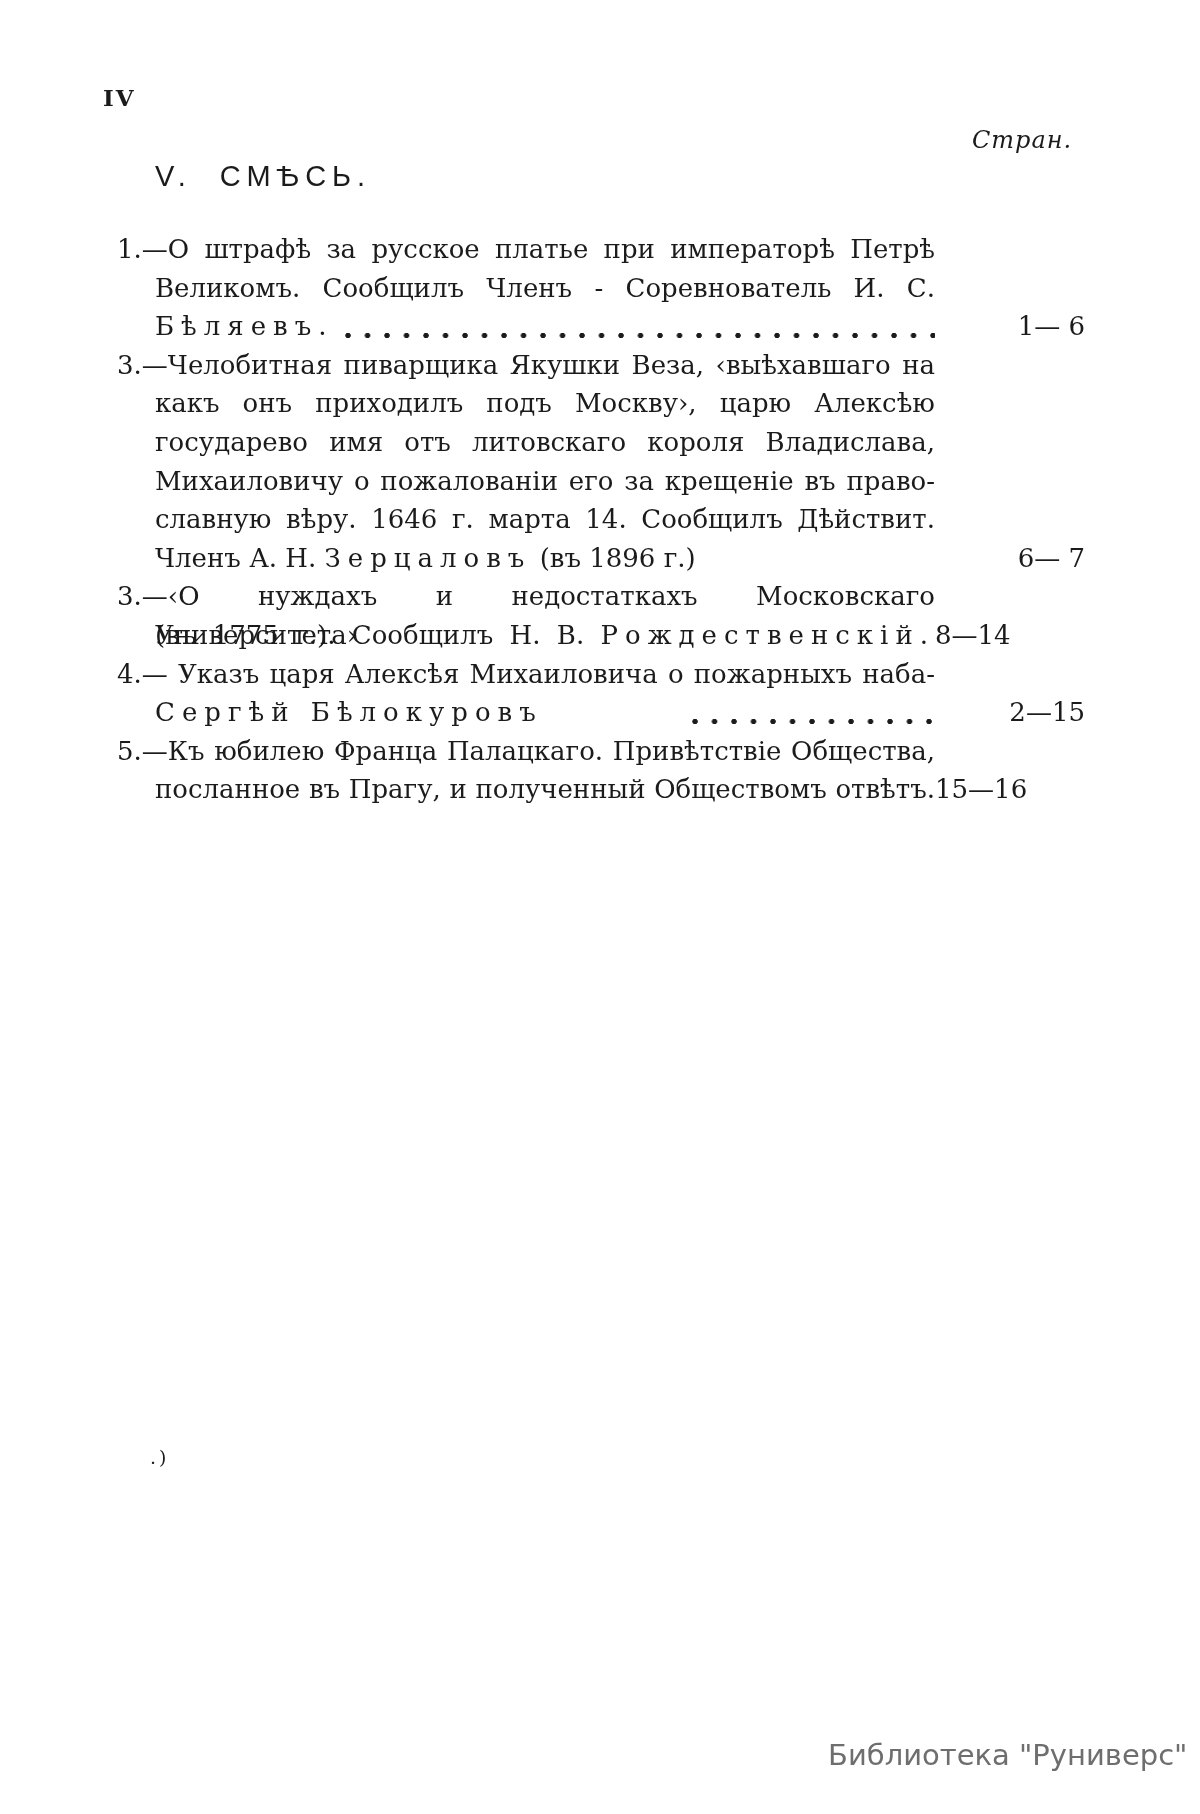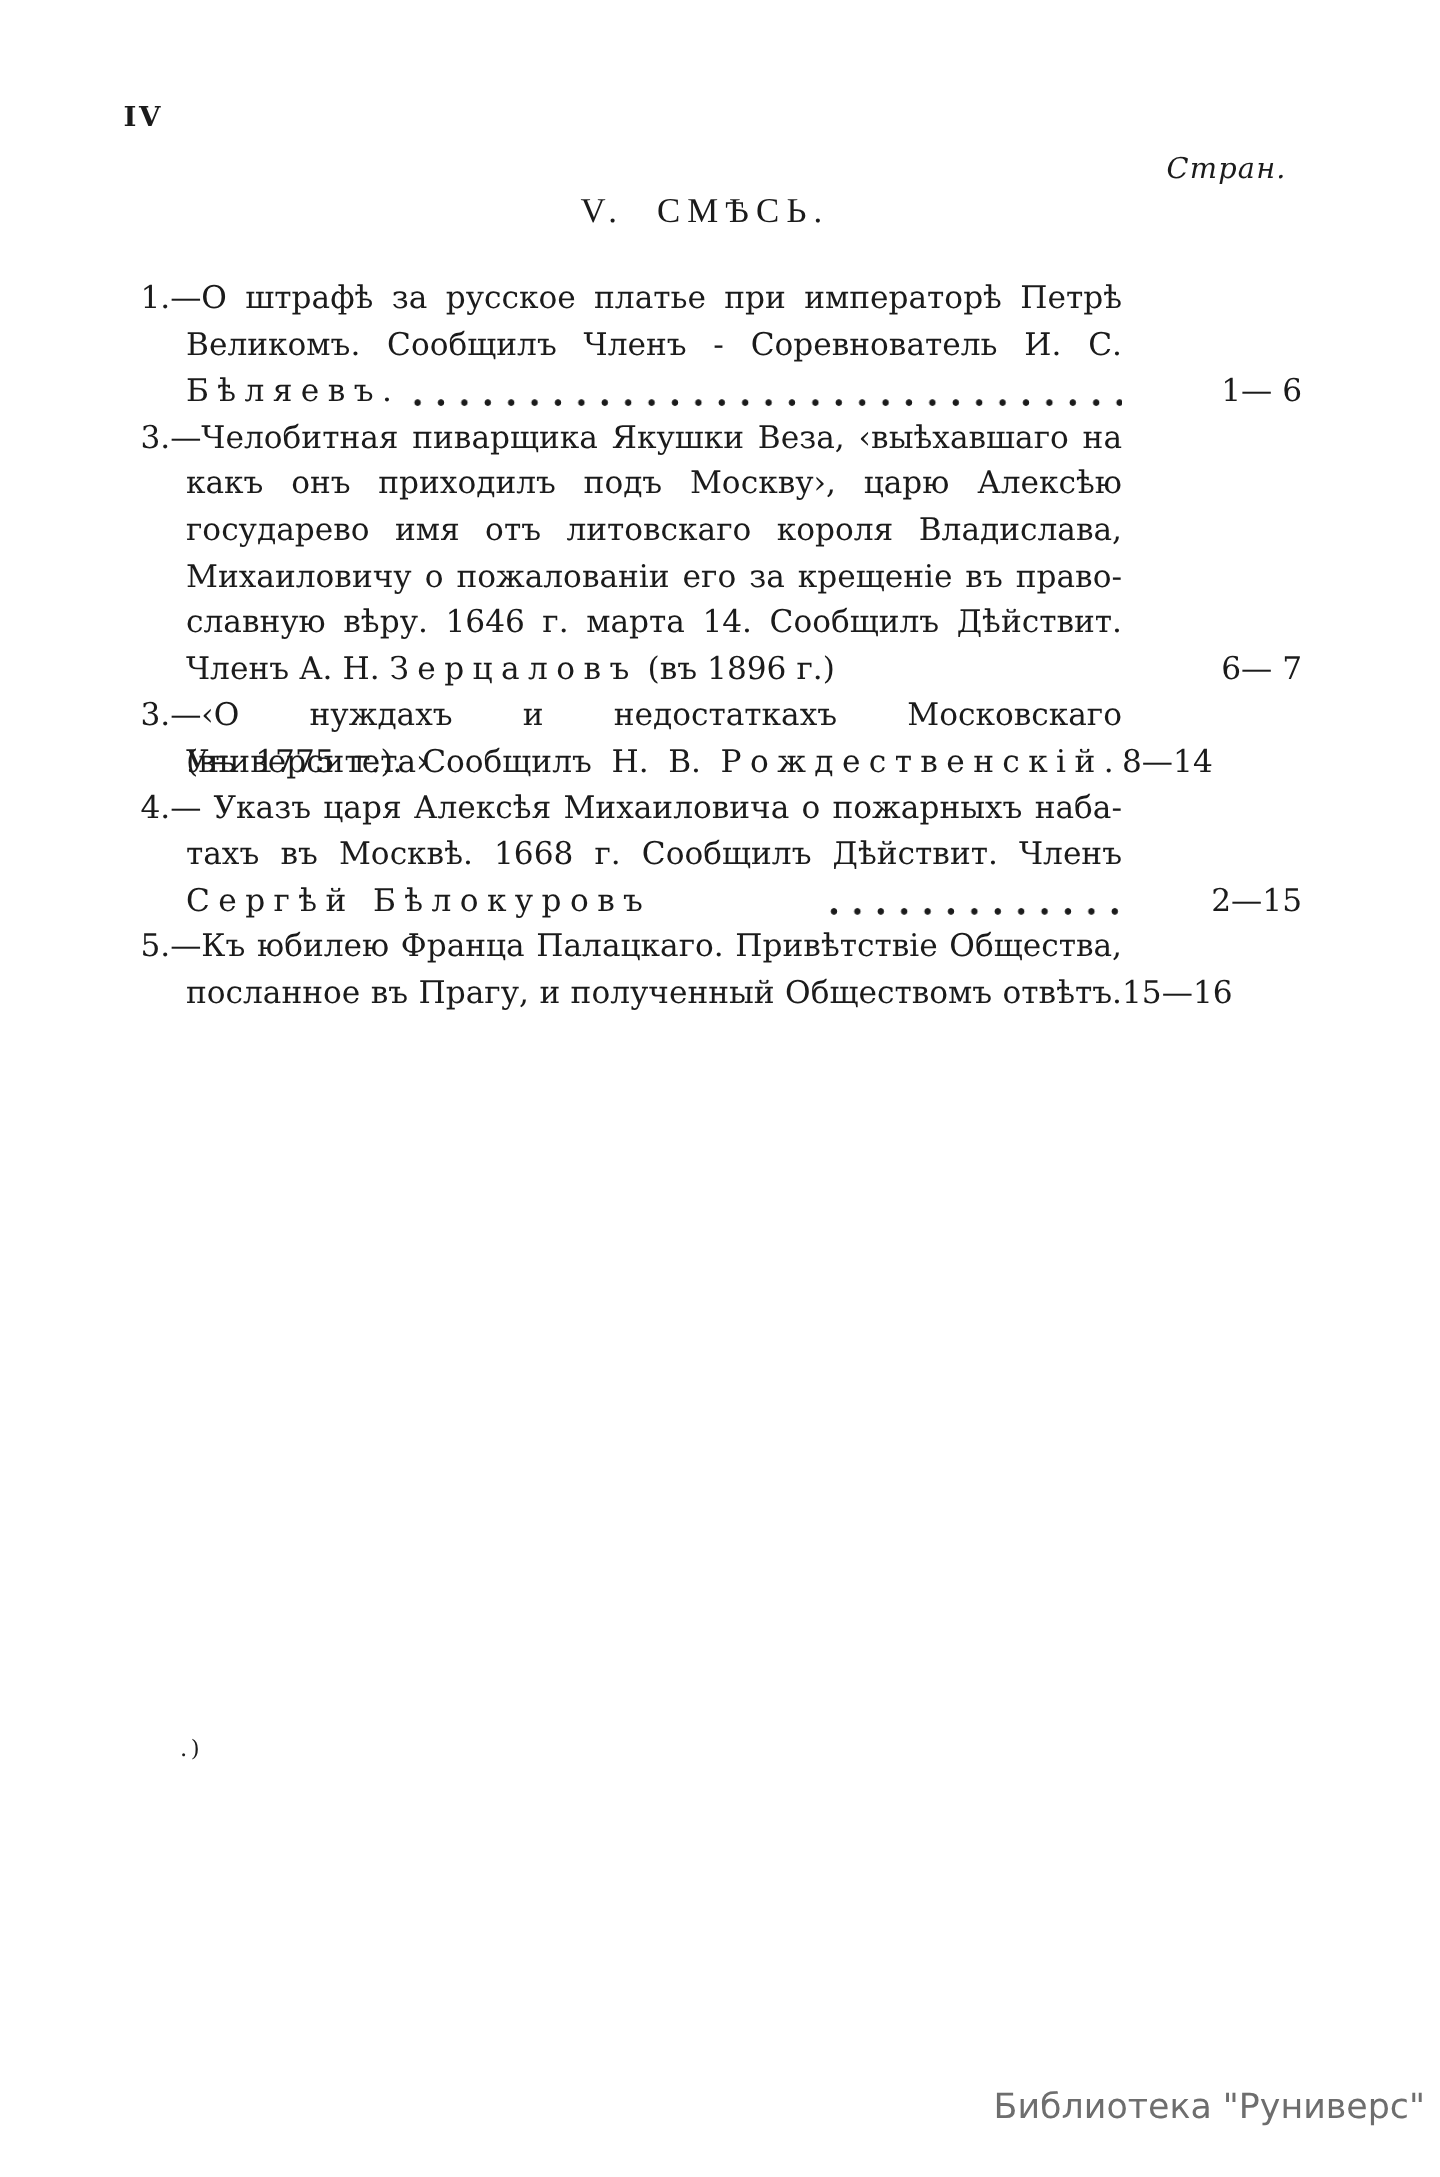--- a/index.html
+++ b/index.html
@@ -4,22 +4,22 @@
 <style>
   html,body{margin:0;padding:0}
   body{
     width:1200px;height:1814px;position:relative;background:#ffffff;
     font-family:"DejaVu Serif",serif;color:var(--ink,#1b1b1b);
     -webkit-font-smoothing:antialiased;
   }
   .folio{position:absolute;left:103px;top:84px;font-size:23px;font-weight:bold;letter-spacing:2px}
   .stran{position:absolute;left:972px;top:126px;font-size:24px;font-weight:normal;font-style:italic;letter-spacing:1px}
   .title{
-    position:absolute;left:155px;top:160px;width:865px;text-align:center;
-    font-family:Liberation Serif, serif;font-size:29px;letter-spacing:6px;word-spacing:14px;
+    position:absolute;left:155px;top:160px;width:865px;
+    font-family:Liberation Sans, sans-serif;font-size:29px;letter-spacing:6px;word-spacing:14px;
   }
   .toc{position:absolute;left:155px;top:230px;width:780px;font-size:26px}
   .line{position:relative;height:38.6px;line-height:38.6px}
   .just{text-align:justify;text-align-last:justify}
   .first{text-indent:-38px}
   .flexline{display:flex}
   .sperren{letter-spacing:7px}
   .leader{
     flex:1 1 auto;align-self:flex-end;height:9px;margin:0 0 6px 10px;
     background-image:radial-gradient(circle at 4px 4.5px,var(--ink,#1b1b1b) 2.4px,transparent 3px);
@@ -57,21 +57,20 @@
       <div class="line just"><span>Михаиловичу о пожалованіи его за крещеніе въ право-</span></div>
       <div class="line just"><span>славную вѣру. 1646 г. марта 14. Сообщилъ Дѣйствит.</span></div>
       <div class="line"><span>Членъ А. Н. </span><span class="sperren">Зерцаловъ</span><span> (въ 1896 г.)</span><span class="pg">6— 7</span></div>
     </div>
     <div>
       <div class="line first just"><span>3.—‹О нуждахъ и недостаткахъ Московскаго Университета›</span></div>
       <div class="line just"><span>(въ 1775 г.). Сообщилъ Н. В. </span><span class="sperren">Рождественскій.</span><span class="pg">8—14</span></div>
     </div>
     <div>
       <div class="line first just"><span>4.— Указъ царя Алексѣя Михаиловича о пожарныхъ наба-</span></div>
-      <div class="line just"><span>тахъ въ Москвѣ. 1668 г. Сообщилъ Дѣйствит. Членъ</span></div>
       <div class="line flexline">
         <span class="sperren">Сергѣй Бѣлокуровъ</span>
         <span class="leader gap"></span>
         <span class="pg">2—15</span>
       </div>
     </div>
     <div>
       <div class="line first just"><span>5.—Къ юбилею Франца Палацкаго. Привѣтствіе Общества,</span></div>
       <div class="line just"><span>посланное въ Прагу, и полученный Обществомъ отвѣтъ.</span><span class="pg">15—16</span></div>
     </div>

